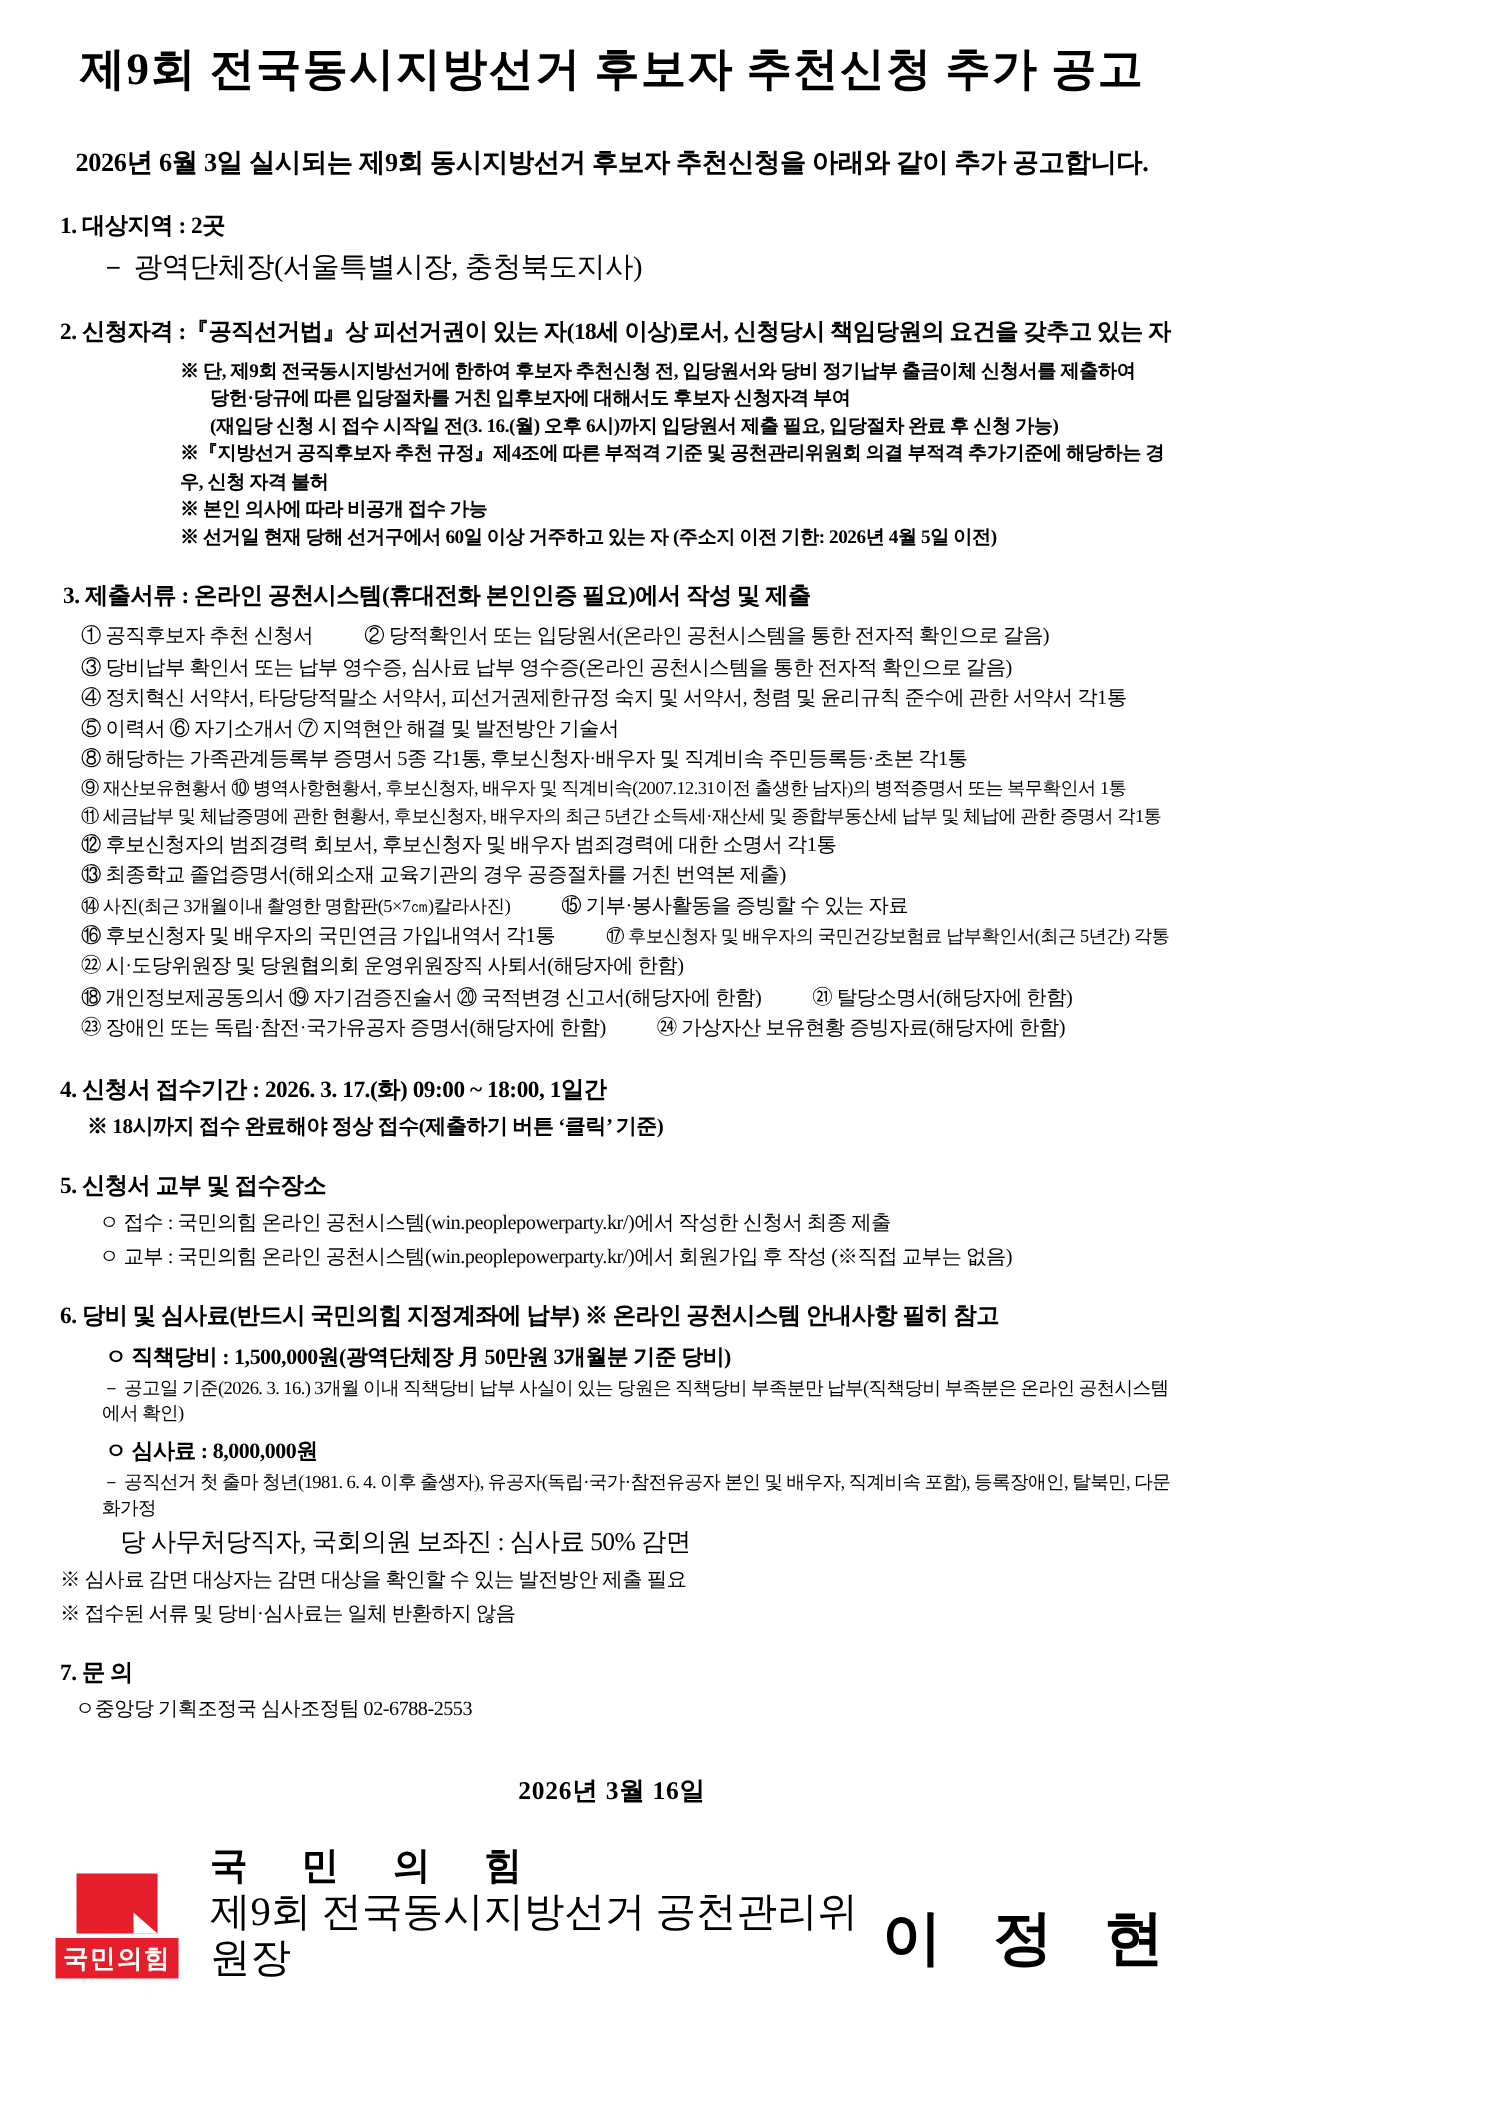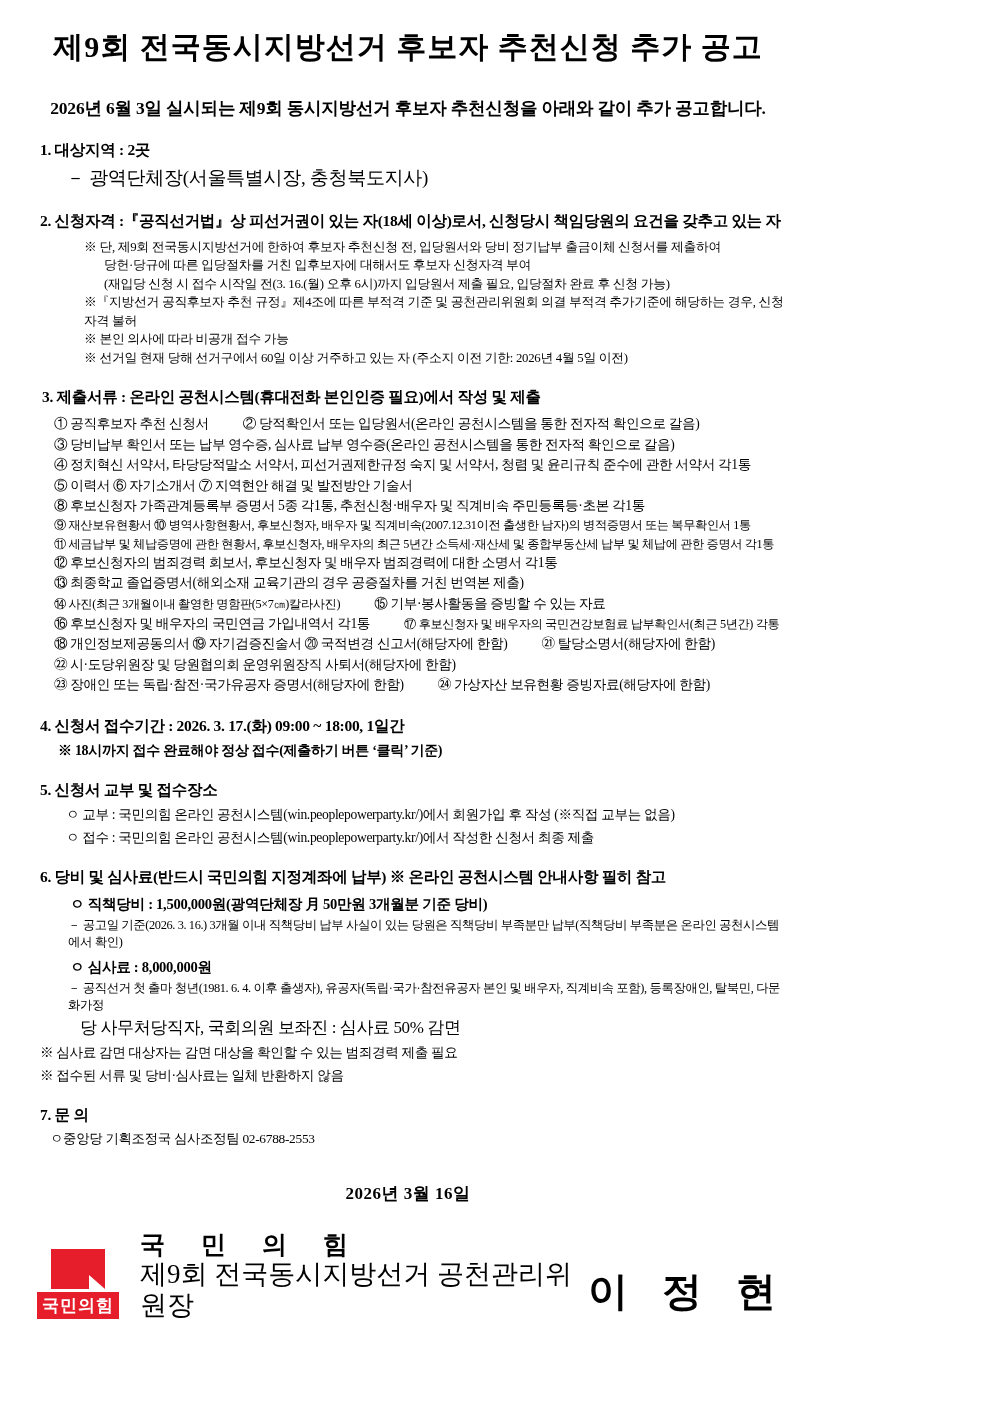--- a/index.html
+++ b/index.html
@@ -49,21 +49,22 @@
     margin-left: 14px;
   }
   .dash-line {
     font-size: 19px;
     margin-left: 38px;
     margin-top: 4px;
     letter-spacing: -0.3px;
   }
   .note-block {
     margin-top: 6px;
-    margin-left: 56px;
+    margin-left: 92px;
+    font-weight: bold;
   }
   .note {
     font-size: 12.8px;
     line-height: 1.45;
     letter-spacing: -0.3px;
     text-indent: 0;
   }
   .note .cont {
     display: block;
     margin-left: 20px;
@@ -232,60 +233,60 @@
 
   <div class="section">
     <div class="sec-head small-ind">3. 제출서류 : 온라인 공천시스템(휴대전화 본인인증 필요)에서 작성 및 제출</div>
     <div class="list-block">
       <div class="li">
         <span>① 공직후보자 추천 신청서</span><span class="gap"></span><span>② 당적확인서 또는 입당원서(온라인 공천시스템을 통한 전자적 확인으로 갈음)</span>
       </div>
       <div class="li">③ 당비납부 확인서 또는 납부 영수증, 심사료 납부 영수증(온라인 공천시스템을 통한 전자적 확인으로 갈음)</div>
       <div class="li">④ 정치혁신 서약서, 타당당적말소 서약서, 피선거권제한규정 숙지 및 서약서, 청렴 및 윤리규칙 준수에 관한 서약서 각1통</div>
       <div class="li">⑤ 이력서      ⑥ 자기소개서      ⑦ 지역현안 해결 및 발전방안 기술서</div>
-      <div class="li">⑧ 후보신청자 가족관계등록부 증명서 5종 각1통, 추천신청·배우자 및 직계비속 주민등록등·초본 각1통</div>
+      <div class="li">⑧ 해당하는 가족관계등록부 증명서 5종 각1통, 후보신청자·배우자 및 직계비속 주민등록등·초본 각1통</div>
       <div class="li small">⑨ 재산보유현황서      ⑩ 병역사항현황서, 후보신청자, 배우자 및 직계비속(2007.12.31이전 출생한 남자)의 병적증명서 또는 복무확인서 1통</div>
       <div class="li small">⑪ 세금납부 및 체납증명에 관한 현황서, 후보신청자, 배우자의 최근 5년간 소득세·재산세 및 종합부동산세 납부 및 체납에 관한 증명서 각1통</div>
       <div class="li">⑫ 후보신청자의 범죄경력 회보서, 후보신청자 및 배우자 범죄경력에 대한 소명서 각1통</div>
       <div class="li">⑬ 최종학교 졸업증명서(해외소재 교육기관의 경우 공증절차를 거친 번역본 제출)</div>
       <div class="li">
         <span class="small">⑭ 사진(최근 3개월이내 촬영한 명함판(5×7㎝)칼라사진)</span><span class="gap"></span><span>⑮ 기부·봉사활동을 증빙할 수 있는 자료</span>
       </div>
       <div class="li">
         <span>⑯ 후보신청자 및 배우자의 국민연금 가입내역서 각1통</span><span class="gap"></span><span class="small">⑰ 후보신청자 및 배우자의 국민건강보험료 납부확인서(최근 5년간) 각통</span>
       </div>
+      <div class="li">㉒ 시·도당위원장 및 당원협의회 운영위원장직 사퇴서(해당자에 한함)</div>
       <div class="li">
         <span>⑱ 개인정보제공동의서      ⑲ 자기검증진술서      ⑳ 국적변경 신고서(해당자에 한함)</span><span class="gap"></span><span>㉑ 탈당소명서(해당자에 한함)</span>
       </div>
-      <div class="li">㉒ 시·도당위원장 및 당원협의회 운영위원장직 사퇴서(해당자에 한함)</div>
       <div class="li">
         <span>㉓ 장애인 또는 독립·참전·국가유공자 증명서(해당자에 한함)</span><span class="gap"></span><span>㉔ 가상자산 보유현황 증빙자료(해당자에 한함)</span>
       </div>
     </div>
   </div>
 
   <div class="section">
     <div class="sec-head">4. 신청서 접수기간 : 2026. 3. 17.(화) 09:00 ~ 18:00, 1일간</div>
     <div class="sub-note">※ 18시까지 접수 완료해야 정상 접수(제출하기 버튼 ‘클릭’ 기준)</div>
   </div>
 
   <div class="section">
     <div class="sec-head">5. 신청서 교부 및 접수장소</div>
+    <div class="circ-line">ㅇ 접수 : 국민의힘 온라인 공천시스템(win.peoplepowerparty.kr/)에서 작성한 신청서 최종 제출</div>
     <div class="circ-line">ㅇ 교부 : 국민의힘 온라인 공천시스템(win.peoplepowerparty.kr/)에서 회원가입 후 작성 (※직접 교부는 없음)</div>
-    <div class="circ-line">ㅇ 접수 : 국민의힘 온라인 공천시스템(win.peoplepowerparty.kr/)에서 작성한 신청서 최종 제출</div>
   </div>
 
   <div class="section">
     <div class="sec-head">6. 당비 및 심사료(반드시 국민의힘 지정계좌에 납부) ※ 온라인 공천시스템 안내사항 필히 참고</div>
     <div class="fee-line">ㅇ 직책당비 : 1,500,000원(광역단체장 月 50만원 3개월분 기준 당비)</div>
     <div class="fee-sub">－ 공고일 기준(2026. 3. 16.) 3개월 이내 직책당비 납부 사실이 있는 당원은 직책당비 부족분만 납부(직책당비 부족분은 온라인 공천시스템에서 확인)</div>
     <div class="fee-line">ㅇ 심사료 : 8,000,000원</div>
     <div class="fee-sub">－ 공직선거 첫 출마 청년(1981. 6. 4. 이후 출생자), 유공자(독립·국가·참전유공자 본인 및 배우자, 직계비속 포함), 등록장애인, 탈북민, 다문화가정</div>
     <div class="fee-sub2">당 사무처당직자, 국회의원 보좌진 : 심사료 50% 감면</div>
-    <div class="star-line">※ 심사료 감면 대상자는 감면 대상을 확인할 수 있는 범죄경력 제출 필요</div>
+    <div class="star-line">※ 심사료 감면 대상자는 감면 대상을 확인할 수 있는 발전방안 제출 필요</div>
     <div class="star-line">※ 접수된 서류 및 당비·심사료는 일체 반환하지 않음</div>
   </div>
 
   <div class="section">
     <div class="sec-head">7. 문 의</div>
     <div class="contact-line">ㅇ중앙당 기획조정국 심사조정팀 02-6788-2553</div>
   </div>
 
   <div class="date-line">2026년 3월 16일</div>
 

